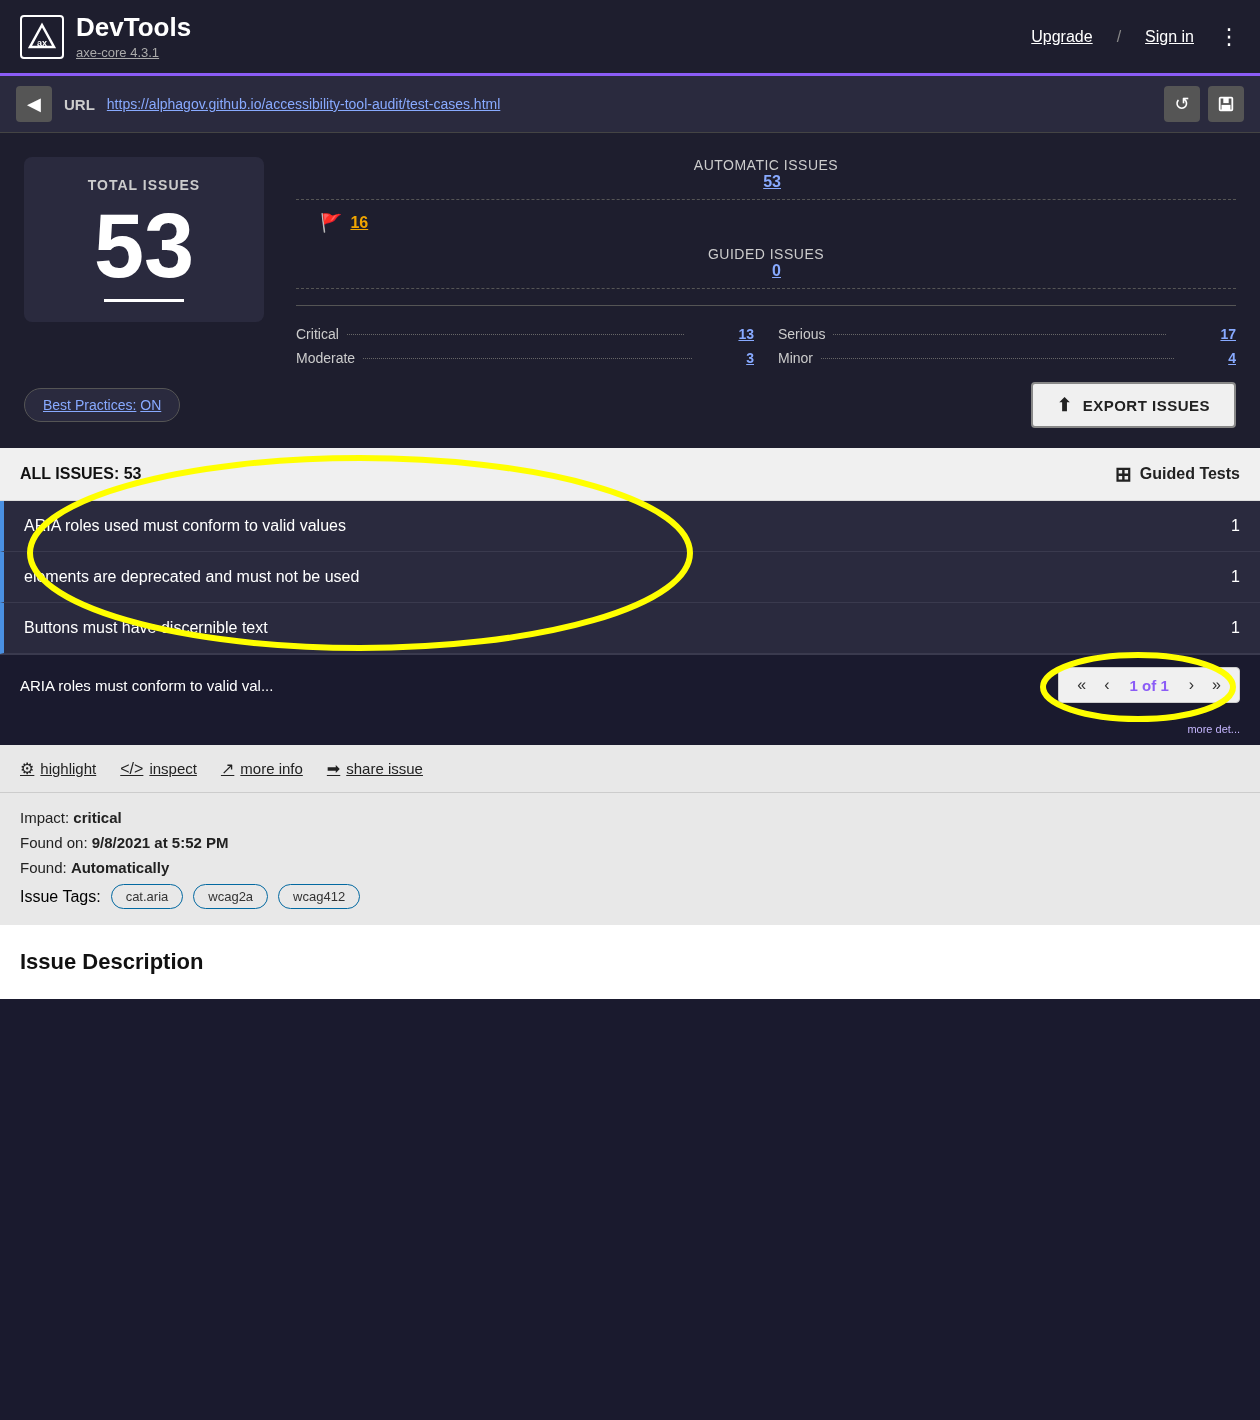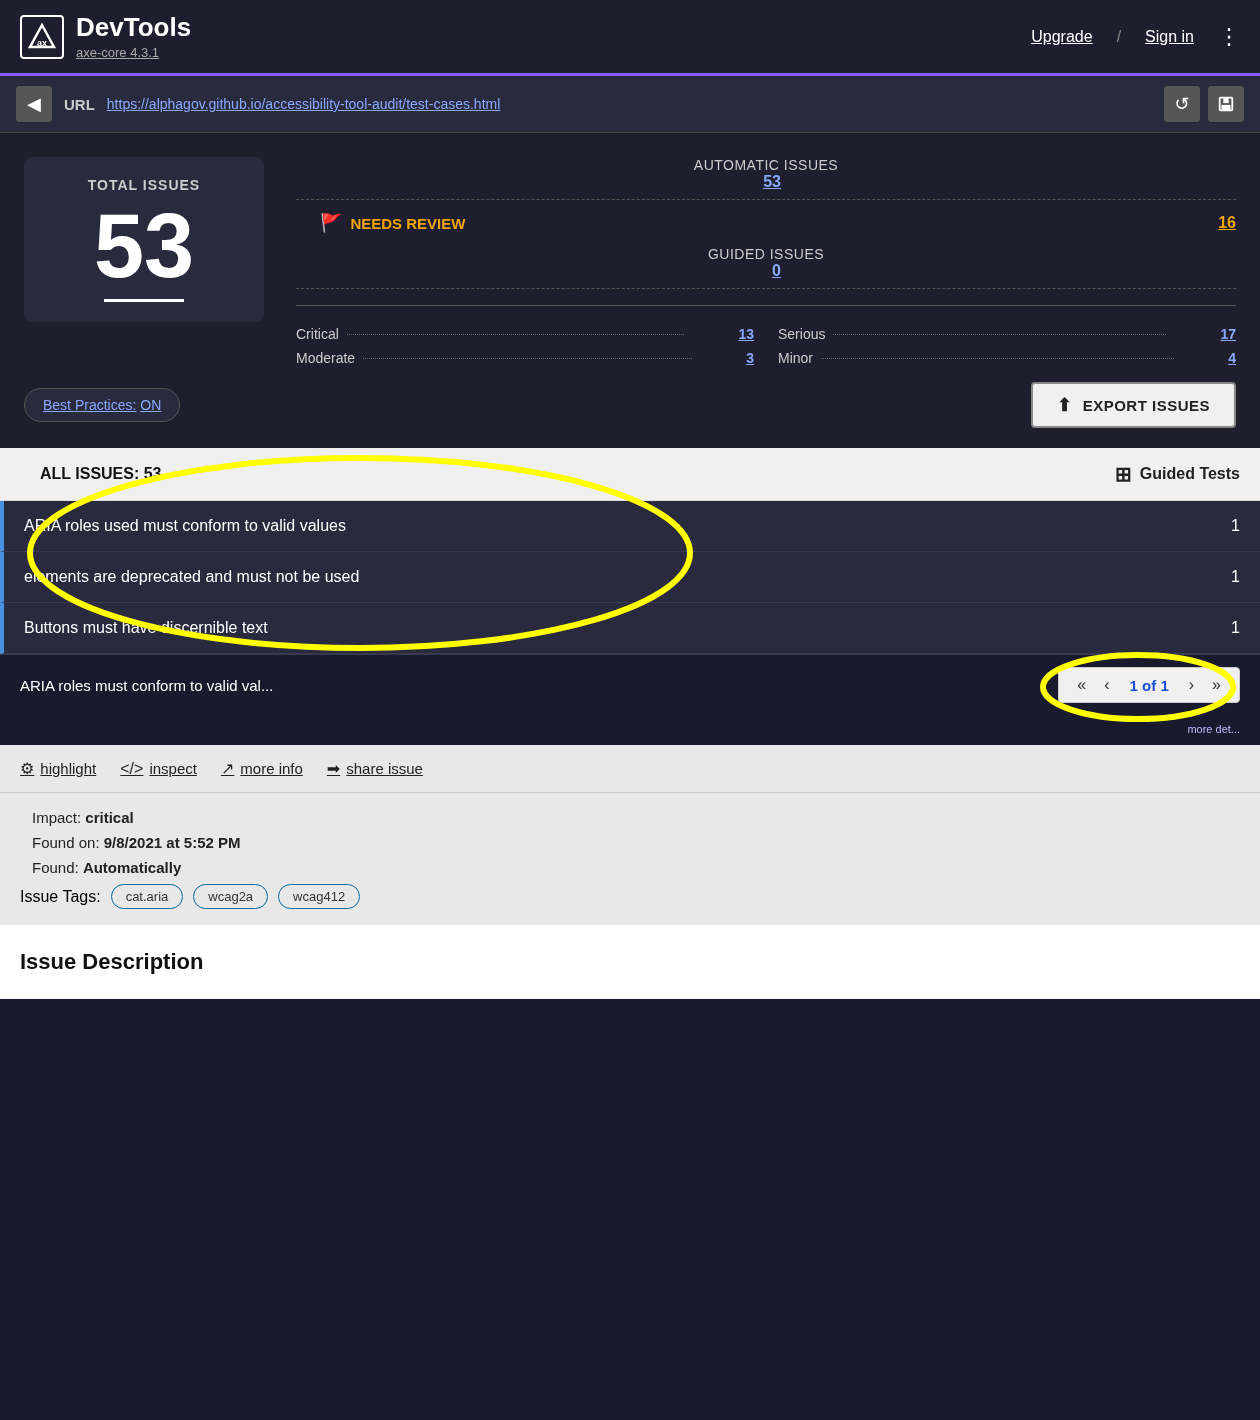--- a/index.html
+++ b/index.html
@@ -276,21 +276,20 @@
       display: flex;
       align-items: center;
       justify-content: space-between;
       padding: 14px 20px;
       border-bottom: 1px solid #ddd;
     }
     .issues-list-title {
       font-size: 16px;
       font-weight: bold;
       color: #111;
-      margin-left: 20px;
     }
     .guided-tests-btn {
       display: flex;
       align-items: center;
       gap: 8px;
       color: #222;
       font-size: 16px;
       font-weight: bold;
       cursor: pointer;
     }
@@ -337,21 +336,21 @@
       background: none;
       border: none;
       color: #333;
       font-size: 16px;
       cursor: pointer;
       padding: 2px 6px;
     }
     .pagination-text {
       font-size: 15px;
       font-weight: bold;
-      color: #1d4ed8;
+      color: #8b5cf6;
       padding: 0 8px;
     }
     .issue-actions-bar {
       background: #e8e8e8;
       display: flex;
       align-items: center;
       gap: 24px;
       padding: 14px 20px;
       border-bottom: 1px solid #ccc;
     }
@@ -371,21 +370,20 @@
     .issue-meta {
       background: #e8e8e8;
       padding: 16px 20px;
       display: flex;
       flex-direction: column;
       gap: 8px;
     }
     .meta-row {
       font-size: 15px;
       color: #222;
-      margin-left: 12px;
     }
     .meta-row .meta-value {
       font-weight: bold;
     }
 
     .tags-row {
       display: flex;
       align-items: center;
       gap: 10px;
       flex-wrap: wrap;
@@ -472,21 +470,20 @@
     <div class="total-issues-underline"></div>
   </div>
 
   <div class="issues-breakdown">
     <div class="breakdown-row">
       <span class="breakdown-label">AUTOMATIC ISSUES</span>
       <span class="breakdown-value">53</span>
     </div>
     <div class="needs-review-row">
       <span class="flag-icon">🚩</span>
-      <span class="needs-review-label">NEEDS REVIEW</span>
       <span class="needs-review-value">16</span>
     </div>
     <div class="breakdown-row">
       <span class="breakdown-label">GUIDED ISSUES</span>
       <span class="breakdown-value">0</span>
     </div>
     <div style="border-top: 1px solid #555; margin: 4px 0;"></div>
     <div class="severity-grid">
       <div class="severity-item">
         <span class="severity-label">Critical</span>

